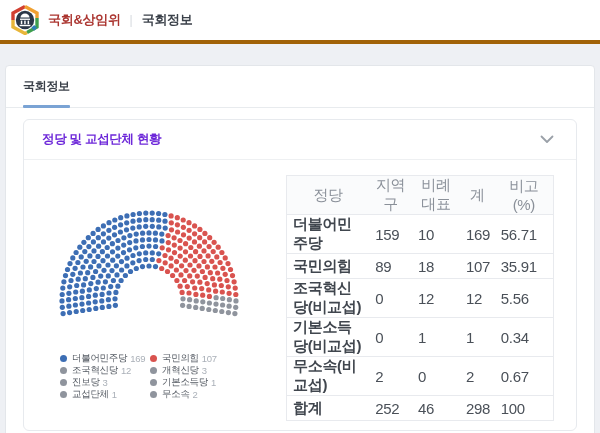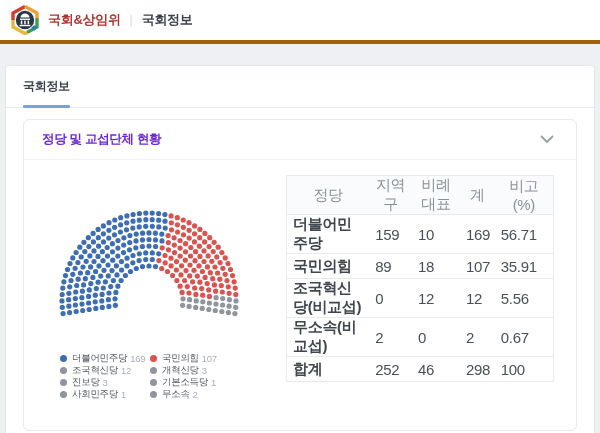--- a/index.html
+++ b/index.html
@@ -447,21 +447,21 @@
               <span>진보당</span>
               <span class="legend-val">3</span>
             </div>
             <div class="legend-item">
               <span class="legend-dot" style="background: rgb(143, 148, 157);"></span>
               <span>기본소득당</span>
               <span class="legend-val">1</span>
             </div>
             <div class="legend-item">
               <span class="legend-dot" style="background: rgb(143, 148, 157);"></span>
-              <span>사회민주당</span>
+              <span>교섭단체</span>
               <span class="legend-val">1</span>
             </div>
             <div class="legend-item">
               <span class="legend-dot" style="background: rgb(143, 148, 157);"></span>
               <span>무소속</span>
               <span class="legend-val">2</span>
             </div>
           </div>
       </div>
 
@@ -499,20 +499,27 @@
                 <td>35.91</td>
               </tr>
               <tr>
                 <td class="party-name">조국혁신당(비교섭)</td>
                 <td>0</td>
                 <td>12</td>
                 <td>12</td>
                 <td>5.56</td>
               </tr>
               <tr>
+                <td class="party-name">기본소득당(비교섭)</td>
+                <td>0</td>
+                <td>1</td>
+                <td>1</td>
+                <td>0.34</td>
+              </tr>
+              <tr>
                 <td class="party-name">무소속(비교섭)</td>
                 <td>2</td>
                 <td>0</td>
                 <td>2</td>
                 <td>0.67</td>
               </tr>
               <tr>
                 <td class="party-name">합계</td>
                 <td>252</td>
                 <td>46</td>

